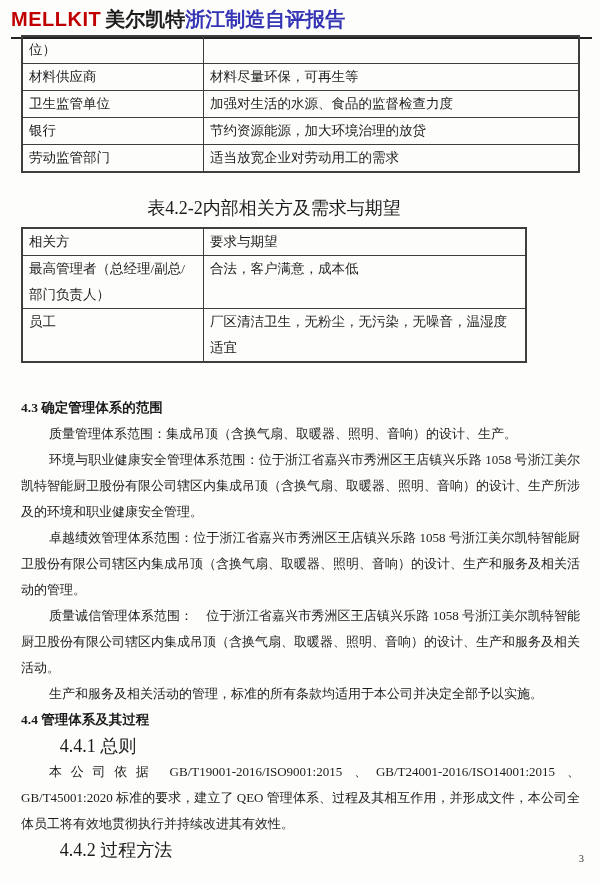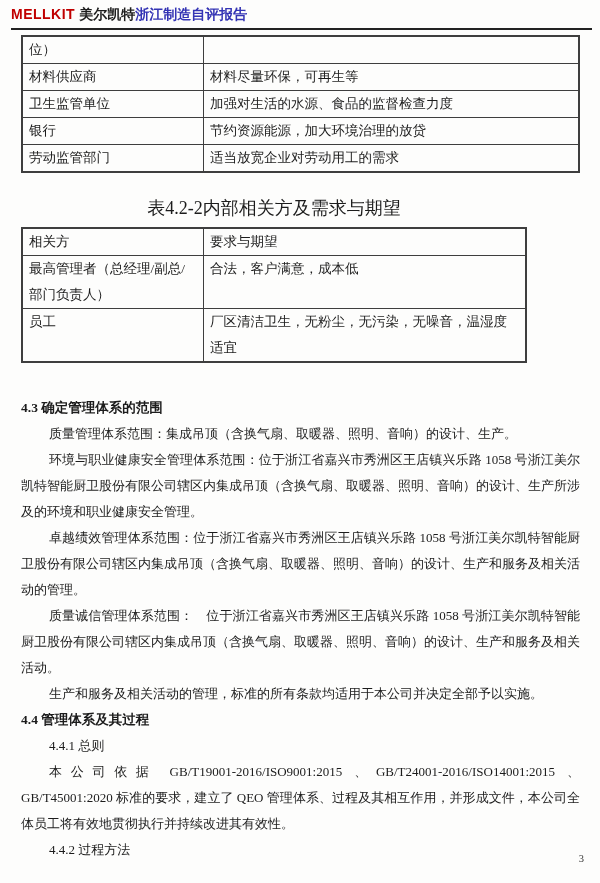--- a/index.html
+++ b/index.html
@@ -5,40 +5,40 @@
   html,body{margin:0;padding:0;background:#e8e8e8;}
   .page{
     width:600px;height:883px;position:relative;background:#fdfdfc;
     font-family:"Liberation Serif","DejaVu Serif",serif;
     color:#1c1c1c;font-size:13px;overflow:hidden;margin:0 auto;
   }
   
   .doc-header{
     position:absolute;top:6px;left:11px;right:8px;
     padding-bottom:4px;border-bottom:2px solid #222;
-    font-size:14px;font-weight:bold;white-space:nowrap;
+    font-size:20px;font-weight:bold;white-space:nowrap;
   }
   .brand{color:#c00000;font-family:"Liberation Sans","DejaVu Sans",sans-serif;letter-spacing:.5px;}
   .company{color:#1d1d1d;margin-left:4px;}
   .doc-title{color:#3434b4;}
   
   .content{position:absolute;left:21px;right:20px;top:35px;}
   table.tbl{border-collapse:collapse;table-layout:fixed;width:100%;font-size:13.5px;}
   .tbl td{border:1px solid #3e3e3e;padding:0 6px;line-height:26px;vertical-align:top;
           overflow:hidden;word-break:break-word;}
   table.tbl{border:2px solid #3e3e3e;}
   #tbl-external td.c1{width:168px;}
   #tbl-internal{width:506px;border-radius:18px;}
   #tbl-internal td.c1{width:168px;}
   .tbl-caption{margin-top:28px;width:506px;text-align:center;font-size:18px;line-height:15px;}
   #tbl-internal{margin-top:11px;}
   
   .sections{margin-top:32px;line-height:26px;text-align:justify;}
   .sections h2{font-size:13.5px;font-weight:bold;margin:0;line-height:26px;text-align:left;}
-  .sections h3{font-size:13px;font-weight:normal;margin:0;line-height:26px;
+  .sections h3{font-size:18px;font-weight:normal;margin:0;line-height:26px;
                text-indent:2.15em;text-align:left;}
   .sections p{margin:0;text-indent:2.15em;}
   .page-number{
     position:absolute;right:16px;top:853px;font-size:10.5px;color:#333;
   }
 </style>
 </head>
 <body>
 
 <div class="page">

